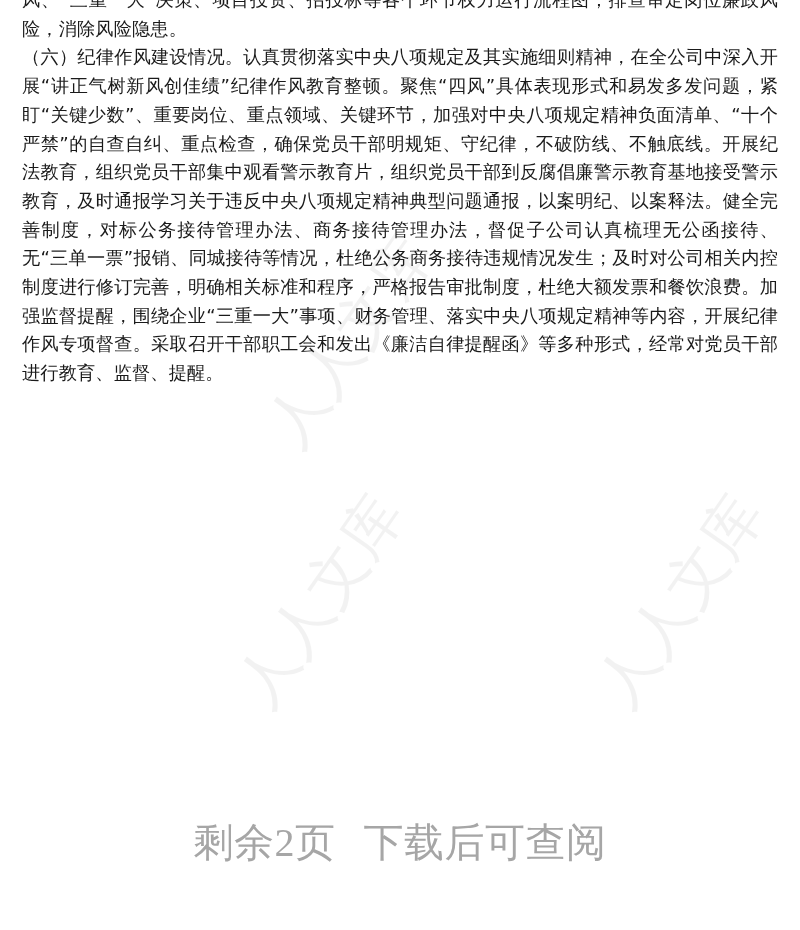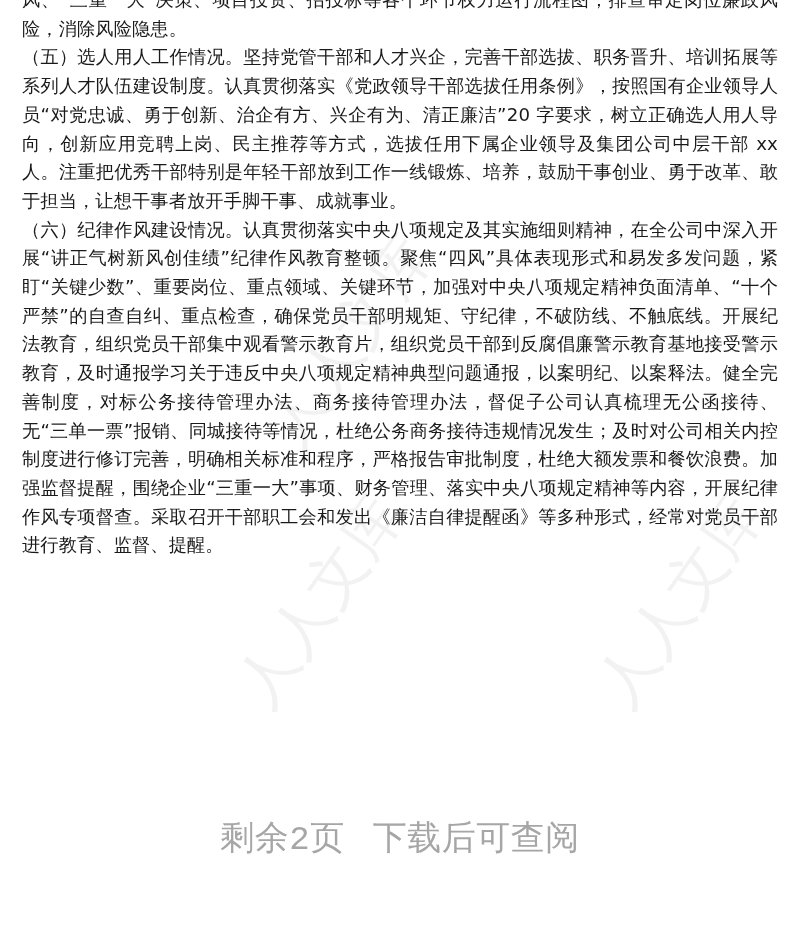--- a/index.html
+++ b/index.html
@@ -12,33 +12,32 @@
     text-align: justify; letter-spacing: 0.15px;
   }
   .para { margin: 0; }
   .watermark {
     position: absolute; color: rgba(0,0,0,0.05); font-size: 60px;
     font-family: "DejaVu Sans", sans-serif; transform: rotate(-55deg);
     pointer-events: none; white-space: nowrap;
   }
   .more-bar {
     position: absolute; left: 0; top: 815px; width: 800px; text-align: center;
-    font-family: Liberation Mono, monospace;
-    font-size: 34px; color: #a6a6a6; letter-spacing: 0.5px;
+    font-family: Liberation Serif, serif;
+    font-size: 40px; color: #a6a6a6; letter-spacing: 0.5px;
   }
   .more-bar .gap { display: inline-block; width: 28px; }
 </style>
 </head>
 <body>
 
 <div class="watermark" style="left:230px; top:300px;">人人文库</div>
 <div class="watermark" style="left:200px; top:560px;">人人文库</div>
 <div class="watermark" style="left:560px; top:560px;">人人文库</div>
 
 <div class="page">
   <p class="para">风、“三重一大”决策、项目投资、招投标等各个环节权力运行流程图，排查审定岗位廉政风险，消除风险隐患。</p>
-  <p class="para">（五）选人用人工作情况。坚持党管干部和人才兴企，完善干部选拔、职务晋升、培训拓展等系列人才队伍建设制度。认真贯彻落实《党政领导干部选拔任用条例》，按照国有企业领导人员“对党忠诚、勇于创新、治企有方、兴企有为、清正廉洁”20 字要求，树立正确选人用人导向，创新应用竞聘上岗、民主推荐等方式，选拔任用下属企业领导及集团公司中层干部 xx 人。注重把优秀干部特别是年轻干部放到工作一线锻炼、培养，鼓励干事创业、勇于改革、敢于担当，让想干事者放开手脚干事、成就事业。</p>
   <p class="para">（六）纪律作风建设情况。认真贯彻落实中央八项规定及其实施细则精神，在全公司中深入开展“讲正气树新风创佳绩”纪律作风教育整顿。聚焦“四风”具体表现形式和易发多发问题，紧盯“关键少数”、重要岗位、重点领域、关键环节，加强对中央八项规定精神负面清单、“十个严禁”的自查自纠、重点检查，确保党员干部明规矩、守纪律，不破防线、不触底线。开展纪法教育，组织党员干部集中观看警示教育片，组织党员干部到反腐倡廉警示教育基地接受警示教育，及时通报学习关于违反中央八项规定精神典型问题通报，以案明纪、以案释法。健全完善制度，对标公务接待管理办法、商务接待管理办法，督促子公司认真梳理无公函接待、无“三单一票”报销、同城接待等情况，杜绝公务商务接待违规情况发生；及时对公司相关内控制度进行修订完善，明确相关标准和程序，严格报告审批制度，杜绝大额发票和餐饮浪费。加强监督提醒，围绕企业“三重一大”事项、财务管理、落实中央八项规定精神等内容，开展纪律作风专项督查。采取召开干部职工会和发出《廉洁自律提醒函》等多种形式，经常对党员干部进行教育、监督、提醒。</p>
 </div>
 
 <div class="more-bar">
   <span>剩余2页</span><span class="gap"></span><span>下载后可查阅</span>
 </div>
 
 </body></html>

